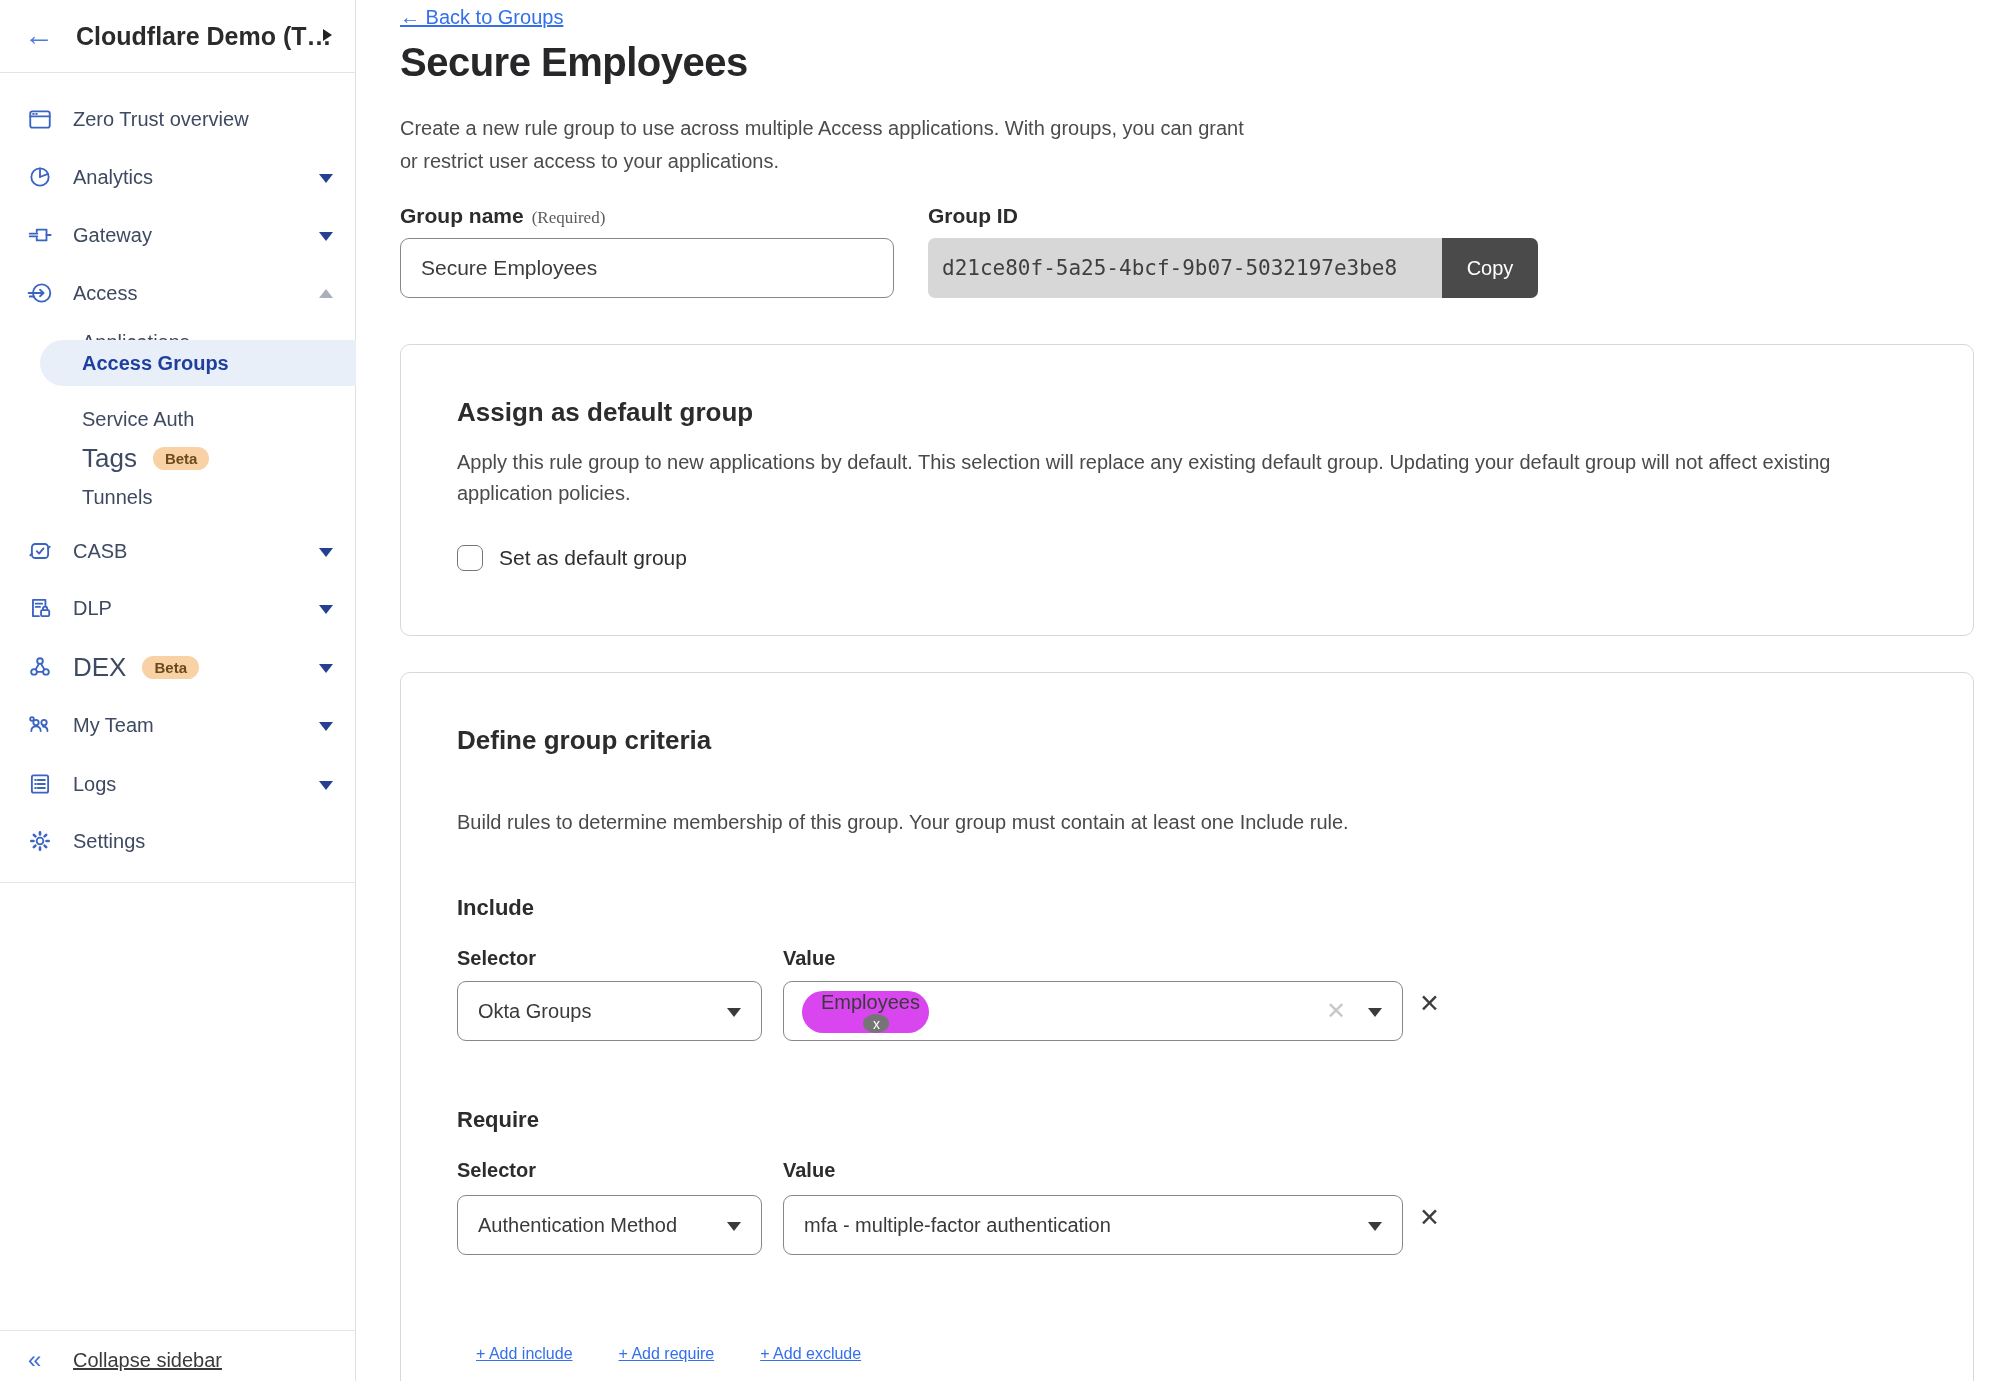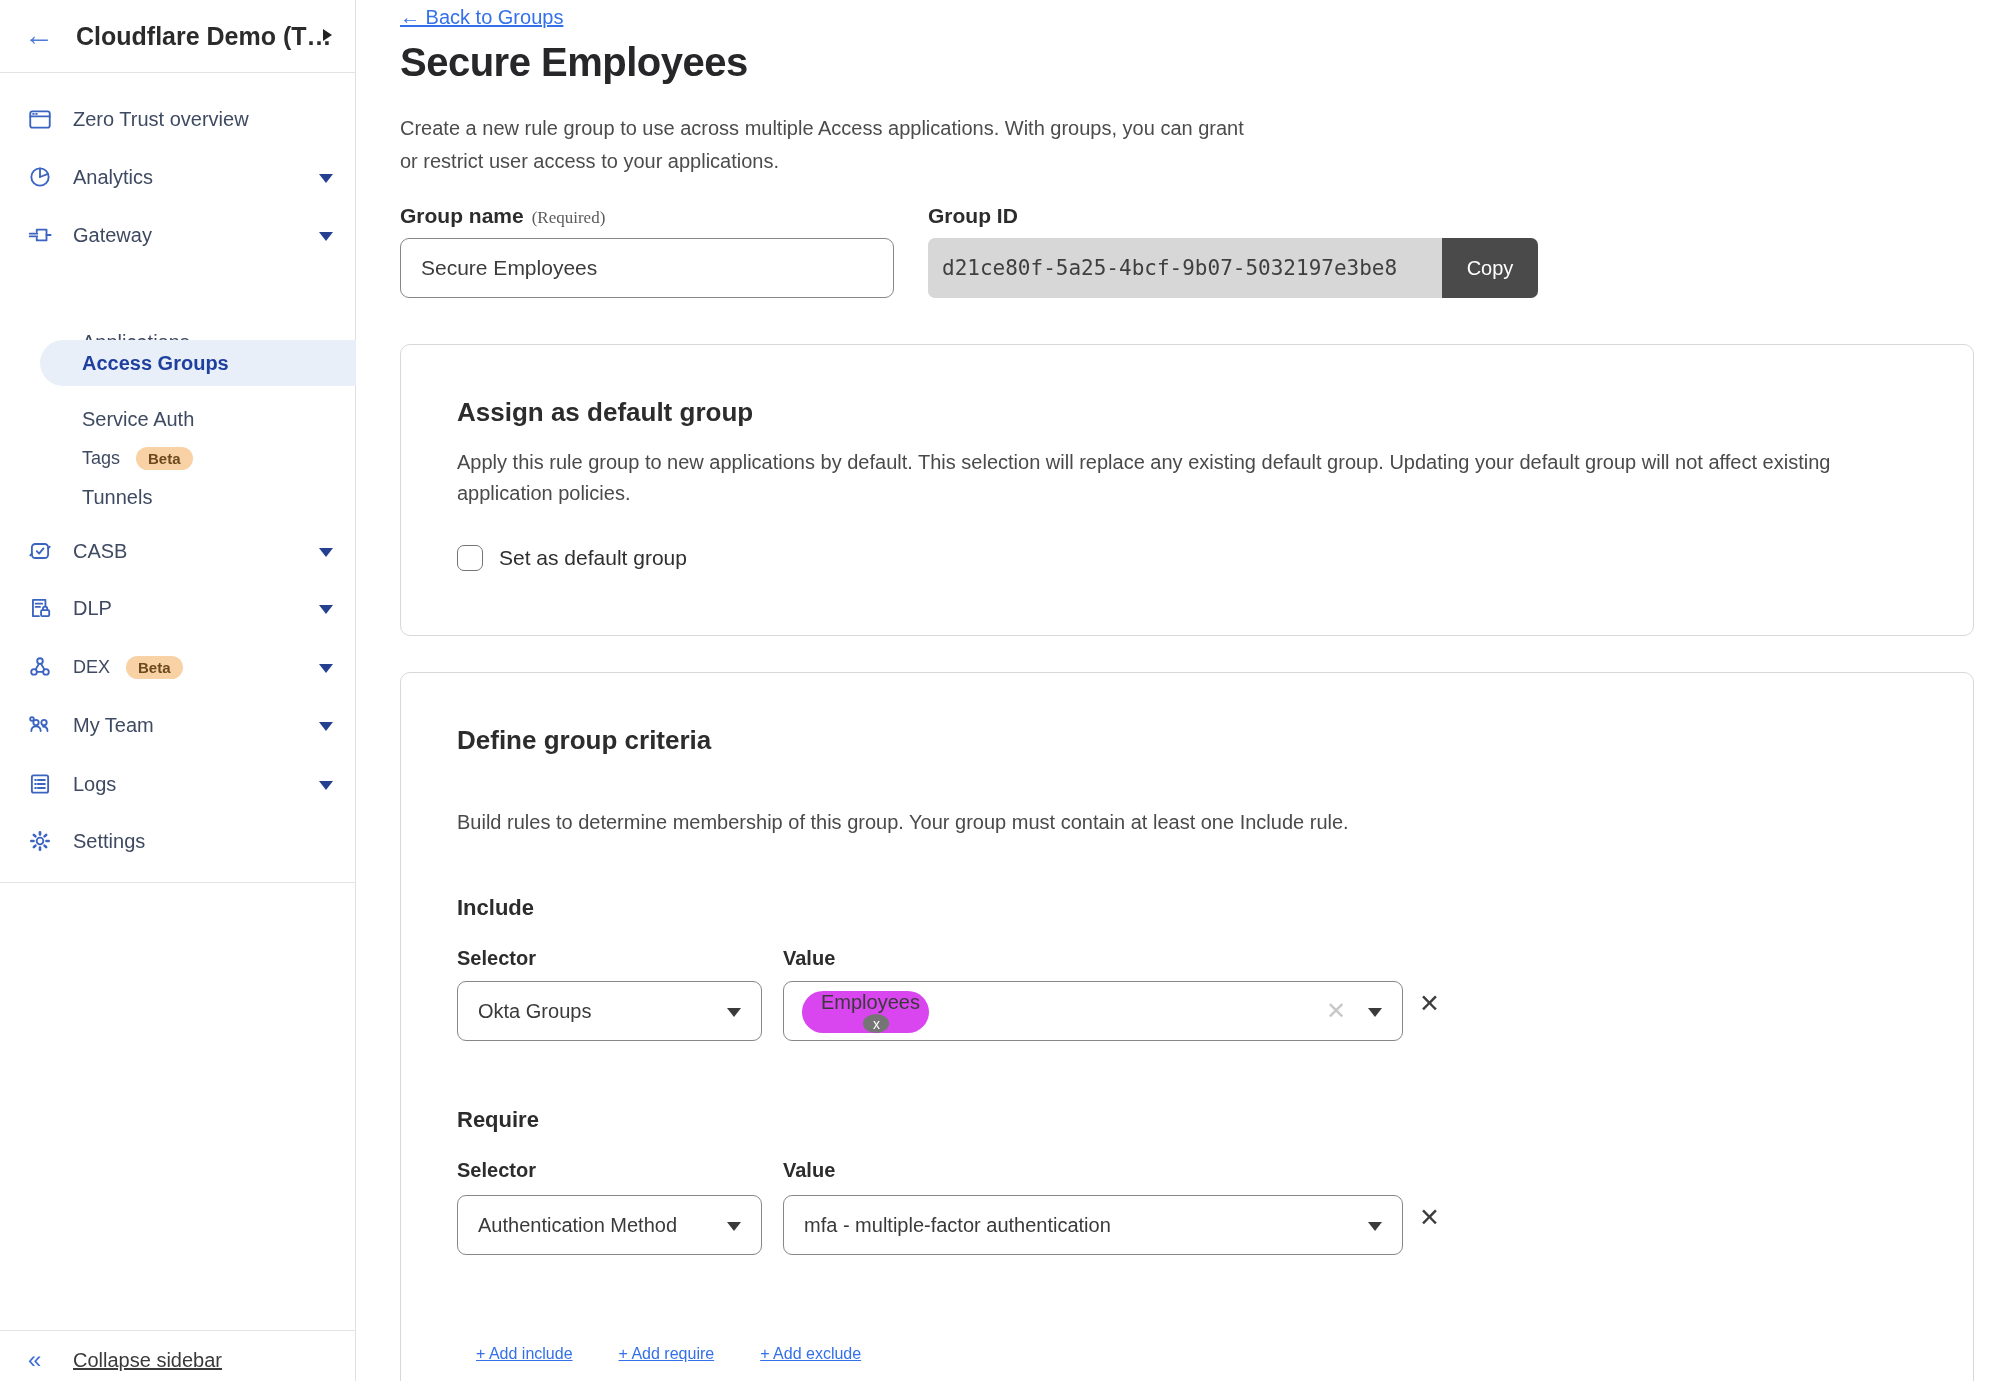--- a/index.html
+++ b/index.html
@@ -23,21 +23,21 @@
   .nav-sub .nav-label { left:82px; }
   .caret-down { position:absolute; left:319px; top:17px; width:0; height:0;
     border-left:7px solid transparent; border-right:7px solid transparent; border-top:9px solid #24408f; }
   .caret-up-gray { position:absolute; left:319px; top:16px; width:0; height:0;
     border-left:7px solid transparent; border-right:7px solid transparent; border-bottom:9px solid #aab0ba; }
   .nav-selected { left:40px; width:316px; height:46px; background:#e9eff9; border-radius:24px 0 0 24px; }
   .nav-selected .nav-label { left:42px; font-weight:700; color:#1e3f9e; }
   .beta-badge { display:inline-block; margin-left:16px; background:#f8d2a4; color:#6b491d;
     font-size:15px; font-weight:700; padding:4px 12px; border-radius:14px; line-height:1; }
   .badge-wrap { position:absolute; left:82px; display:flex; align-items:center; }
-  .badge-wrap .txt { font-size:18px; color:#3e4a61;text-align:center; }
+  .badge-wrap .txt { font-size:26px; color:#3e4a61;text-align:center; }
   .badge-wrap-top { left:73px; }
   .sb-divider { position:absolute; left:0; width:356px; height:1px; background:#e4e4e4; }
   .sb-footer-row { position:absolute; left:0; top:1346px; width:356px; height:35px; cursor:pointer; }
   .collapse-icon { position:absolute; left:28px; top:0px; color:#3f6fd8; font-size:24px; line-height:1.2; }
   .collapse-label { position:absolute; left:73px; top:3px; font-size:20px; color:#3a3a3a; text-decoration:underline; }
 
   svg.ic { stroke:#3b63c1; fill:none; stroke-width:1.7; stroke-linecap:round; stroke-linejoin:round; }
 
   
   .main { position:absolute; left:357px; top:0; width:1642px; height:1381px; background:#fff; }
@@ -126,20 +126,30 @@
       <svg class="ic icon" viewBox="0 0 24 24">
         <path d="M9 9.2 V7 H18 V17 H9 V14.8"></path>
         <line x1="2.5" y1="10.8" x2="9.5" y2="10.8"></line>
         <line x1="2.5" y1="13.2" x2="9.5" y2="13.2"></line>
         <line x1="18" y1="12" x2="21.8" y2="12"></line>
       </svg>
       <span class="nav-label">Gateway</span>
       <span class="caret-down"></span>
     </div>
 
+    <div class="nav-row" style="top:273px">
+      <svg class="ic icon" viewBox="0 0 24 24">
+        <circle cx="13.5" cy="12" r="8"></circle>
+        <line x1="1.5" y1="12" x2="15" y2="12"></line>
+        <path d="M12 9 L15.3 12 L12 15"></path>
+        <line x1="2.5" y1="15.2" x2="6.5" y2="15.2"></line>
+      </svg>
+      <span class="nav-label">Access</span>
+      <span class="caret-up-gray"></span>
+    </div>
 
     <div class="nav-row nav-sub" style="top:322px">
       <span class="nav-label">Applications</span>
     </div>
 
     <div class="nav-row nav-sub nav-selected" style="top:340px">
       <span class="nav-label">Access Groups</span>
     </div>
 
     <div class="nav-row nav-sub" style="top:399px">

